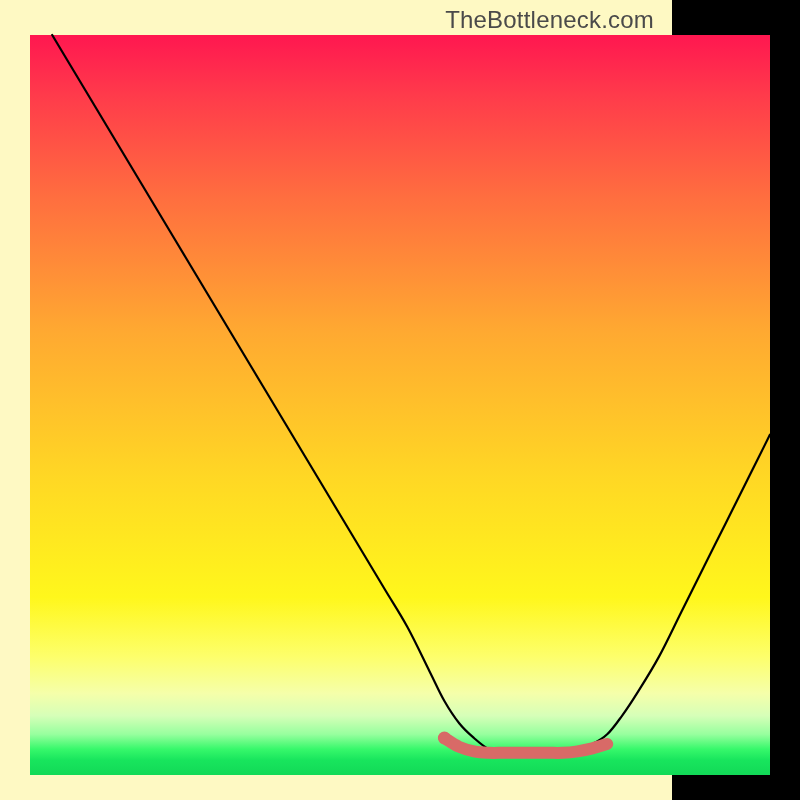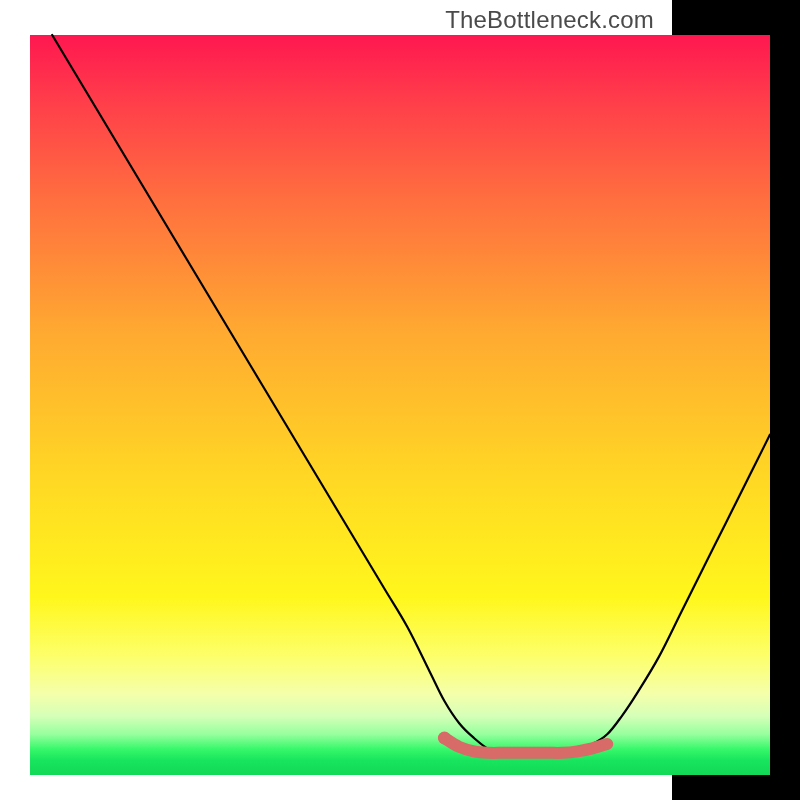--- a/index.html
+++ b/index.html
@@ -8,21 +8,21 @@
     width: 800px;
     height: 800px;
     background: #000000;
     overflow: hidden;
     font-family: Arial, Helvetica, sans-serif;
   }
   .frame {
     position: relative;
     width: 672px;
     height: 800px;
-    background: #ffffff;
+    background: #fef9c3;
   }
   .attribution {
     position: absolute;
     top: 6px;
     right: 18px;
     color: #4a4a4a;
     font-size: 24px;
     font-weight: 400;
     letter-spacing: 0.2px;
     z-index: 5;

